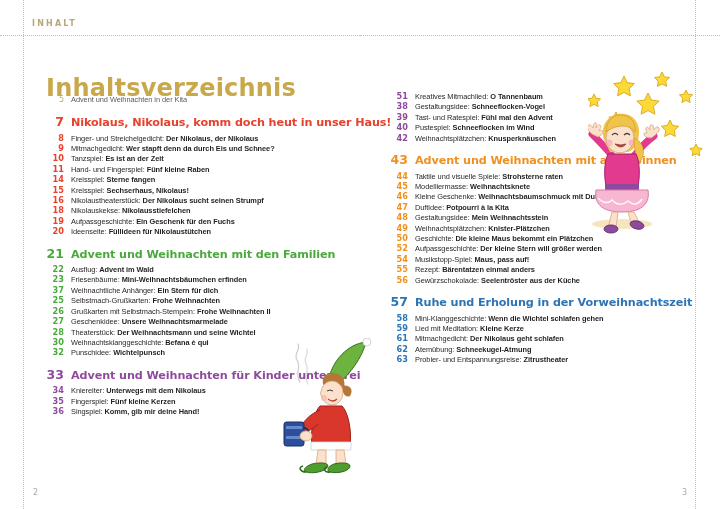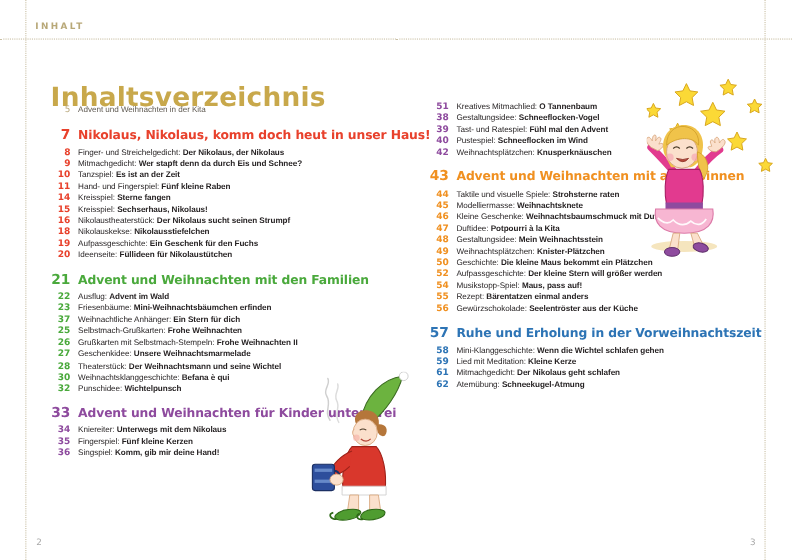--- a/index.html
+++ b/index.html
@@ -357,20 +357,24 @@
         <span class="pg c-blue">59</span>
         <span class="txt">Lied mit Meditation: <b>Kleine Kerze</b></span>
       </div>
       <div class="entry">
         <span class="pg c-blue">61</span>
         <span class="txt">Mitmachgedicht: <b>Der Nikolaus geht schlafen</b></span>
       </div>
       <div class="entry">
         <span class="pg c-blue">62</span>
         <span class="txt">Atemübung: <b>Schneekugel-Atmung</b></span>
+      </div>
+      <div class="entry">
+        <span class="pg c-blue">63</span>
+        <span class="txt">Probier- und Entspannungsreise: <b>Zitrustheater</b></span>
       </div>
     </div>
 
   <div class="folio folio-left">2</div>
   <div class="folio folio-right">3</div>
 
   <div class="illus" id="elf-illus">
     <svg viewBox="0 0 104 136" width="104" height="136">
       <g stroke="#4a3a28" stroke-width="0.9" fill="none" stroke-linecap="round">
         <path d="M18 44 C12 36 20 30 15 22 C11 16 19 12 16 6" stroke="#cfcfcf" stroke-width="1.3"></path>

